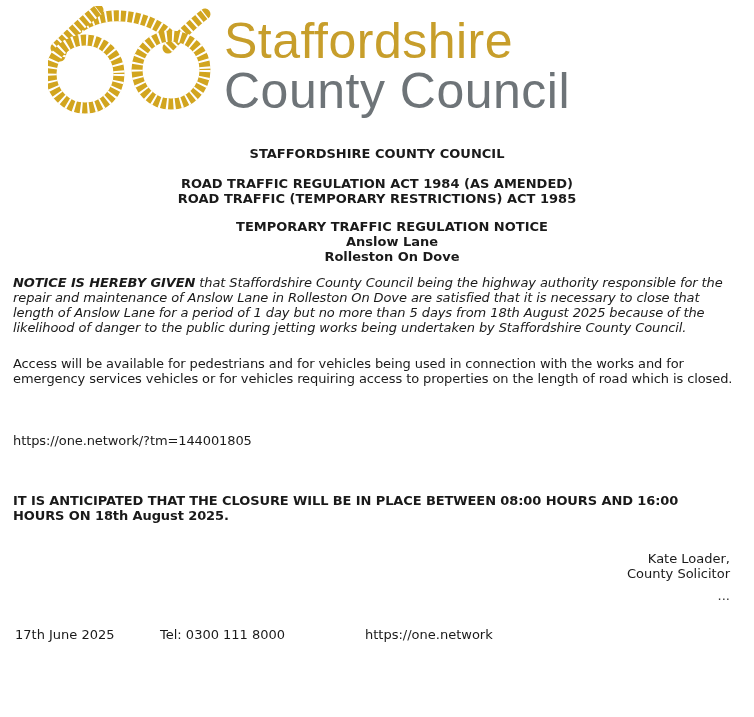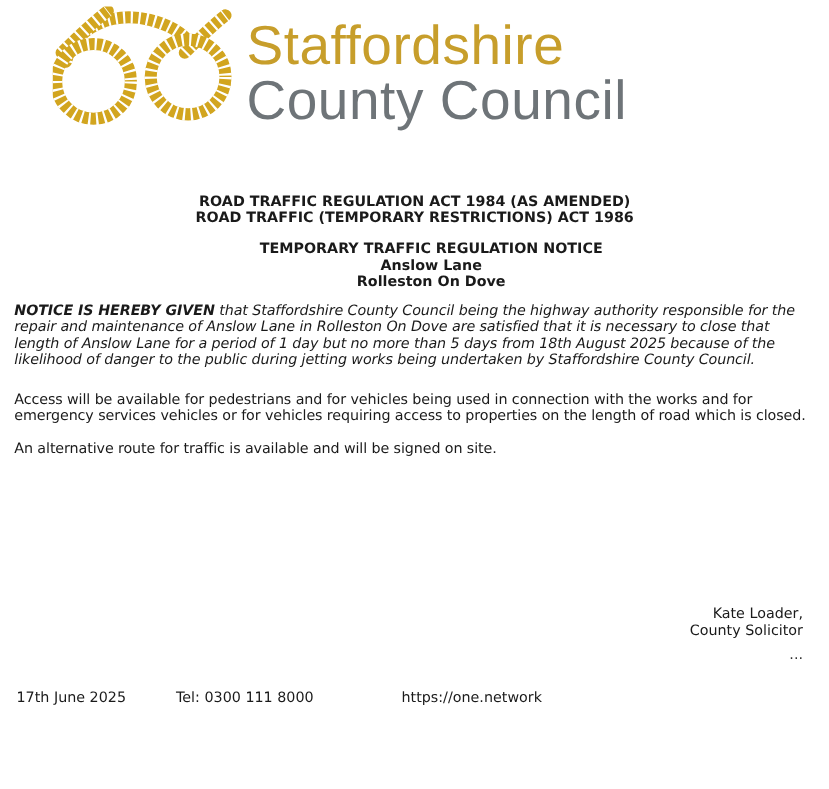--- a/index.html
+++ b/index.html
@@ -80,39 +80,41 @@
 
     <circle cx="123" cy="64" r="34" stroke="#D2A51F" stroke-width="11"></circle>
     <circle cx="123" cy="64" r="34" stroke="#ffffff" stroke-width="11.5" stroke-dasharray="2 5" stroke-linecap="butt"></circle>
   </svg>
 
   <div class="logo-text">
     <div class="logo-line1">Staffordshire</div>
     <div class="logo-line2">County Council</div>
   </div>
 
+  <div class="center-head" id="h-council">STAFFORDSHIRE COUNTY COUNCIL</div>
 
   <div class="center-head" id="h-acts">
     <div>ROAD TRAFFIC REGULATION ACT 1984 (AS AMENDED)</div>
-    <div>ROAD TRAFFIC (TEMPORARY RESTRICTIONS) ACT 1986</div>
+    <div>ROAD TRAFFIC (TEMPORARY RESTRICTIONS) ACT 1985</div>
   </div>
 
   <div class="center-head" id="h-notice">
     <div>TEMPORARY TRAFFIC REGULATION NOTICE</div>
     <div>Anslow Lane</div>
     <div>Rolleston On Dove</div>
   </div>
 
   <div class="para" id="p-notice"><span class="bold">NOTICE IS HEREBY GIVEN</span><span> that Staffordshire County Council being the highway authority responsible for the repair and maintenance of Anslow Lane in Rolleston On Dove are satisfied that it is necessary to close that length of Anslow Lane for a period of 1 day but no more than 5 days from 18th August 2025 because of the likelihood of danger to the public during jetting works being undertaken by Staffordshire County Council.</span></div>
 
   <div class="para" id="p-access">Access will be available for pedestrians and for vehicles being used in connection with the works and for emergency services vehicles or for vehicles requiring access to properties on the length of road which is closed.</div>
 
-  <div class="para" id="p-alt">An alternative route for traffic is available and will be signed on site.</div>
 
+  <div class="para" id="p-link">https://one.network/?tm=144001805</div>
 
+  <div class="para" id="p-closure">IT IS ANTICIPATED THAT THE CLOSURE WILL BE IN PLACE BETWEEN 08:00 HOURS AND 16:00 HOURS ON 18th August 2025.</div>
 
   <div id="sig">
     <div>Kate Loader,</div>
     <div>County Solicitor</div>
   </div>
   <div id="dots">...</div>
 
   <div class="foot" id="f-date">17th June 2025</div>
   <div class="foot" id="f-tel">Tel: 0300 111 8000</div>
   <div class="foot" id="f-web">https://one.network</div>

